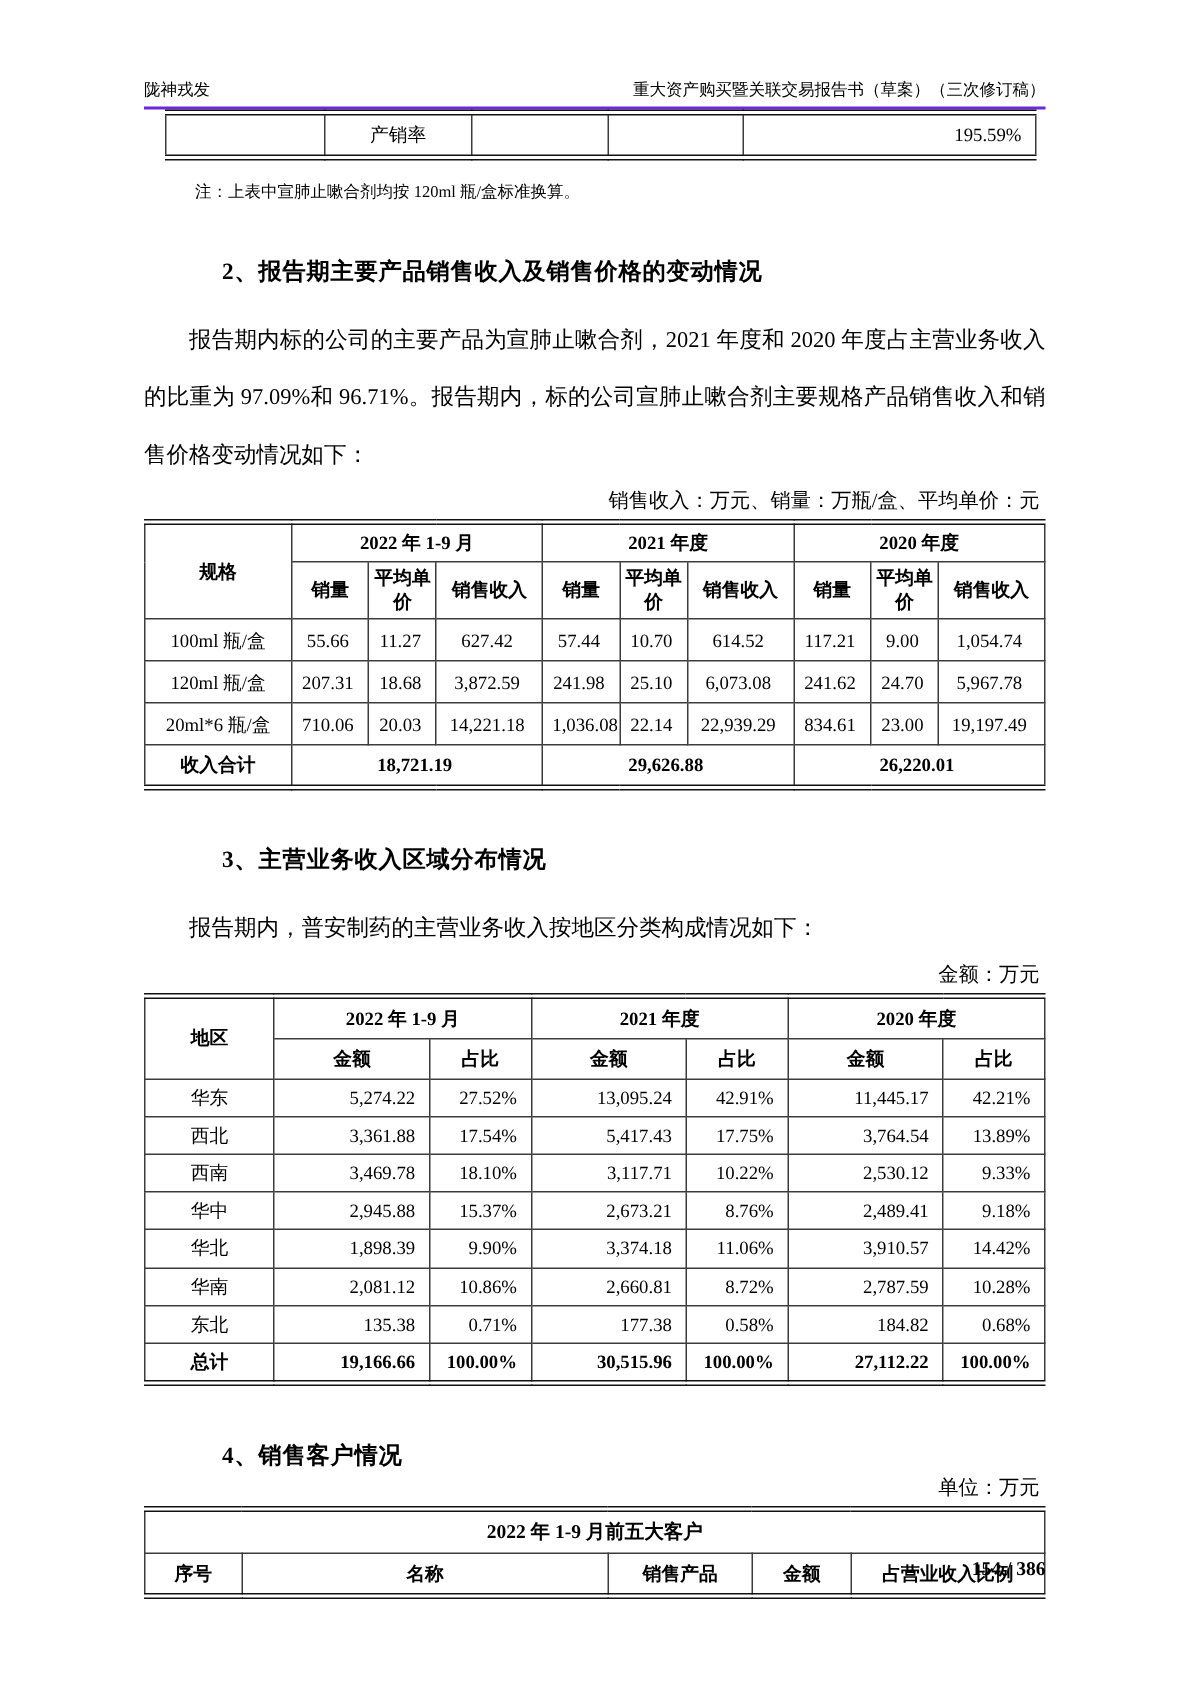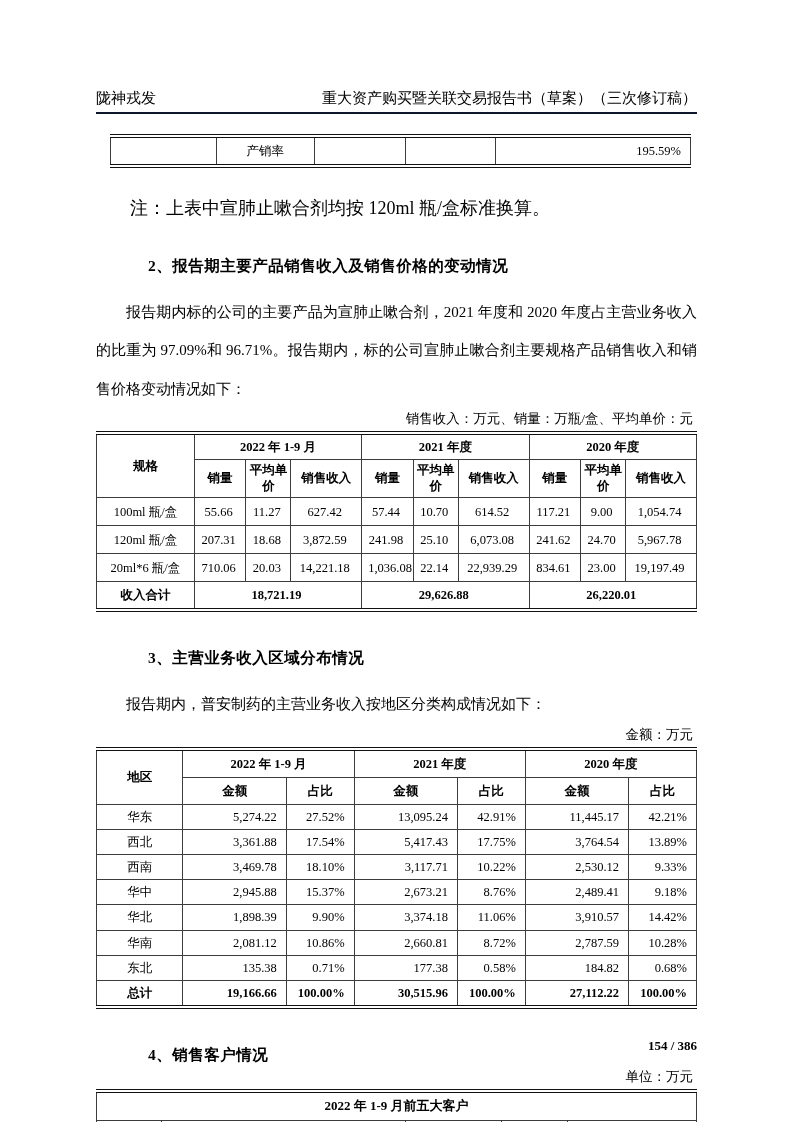--- a/index.html
+++ b/index.html
@@ -9,41 +9,40 @@
     width:793px; height:1122px;
     background:#fff;
     padding:52px 96px 0 96px;
     font-family:"Liberation Serif","DejaVu Serif",serif;
     color:#000;
     overflow:hidden;
   }
   
   .doc-header{
     display:flex; justify-content:space-between; align-items:flex-end;
-    font-size:15px; padding-bottom:4px;
-    border-bottom:2px solid #0f172a;
-    margin-top:37px;
+    font-size:11px; padding-bottom:4px;
+    border-bottom:2px solid #6d28d9;
   }
   
   table{ border-collapse:collapse; width:100%; font-size:12.5px; table-layout:fixed; }
   th,td{ border:1px solid #3c3c3c; padding:4px 6px; line-height:1.45; overflow:hidden; }
   th{ font-weight:bold; text-align:center; }
   td.c{ text-align:center; }
   td.num{ text-align:right; padding-right:9px; }
   td.b, th.b{ font-weight:bold;margin-top:12px; }
   .t-outer{ border-top:4px double #111; border-bottom:4px double #111; }
   .t-outer tr > *:first-child{ border-left:1px solid #3c3c3c; }
   .t-outer tr > *:last-child{ border-right:1px solid #3c3c3c; }
 
   
-  .carry-wrap{ margin-top:20px; padding-left:14px; padding-right:6px; }
+  .carry-wrap{ padding-left:14px; padding-right:6px; }
   .carry-table td{ height:27px; }
 
   
-  .note{ margin-top:28px; padding-left:34px; font-size:18px; }
+  .note{ margin-top:13px; padding-left:34px; font-size:11px; }
 
   
   .sec-heading{
     margin-top:36px; padding-left:52px;
     font-size:15.5px; font-weight:bold; letter-spacing:.5px;
   }
   .para{
     margin-top:16px;
     font-size:15px; line-height:2.55;
     text-align:justify; text-align-last:left;

